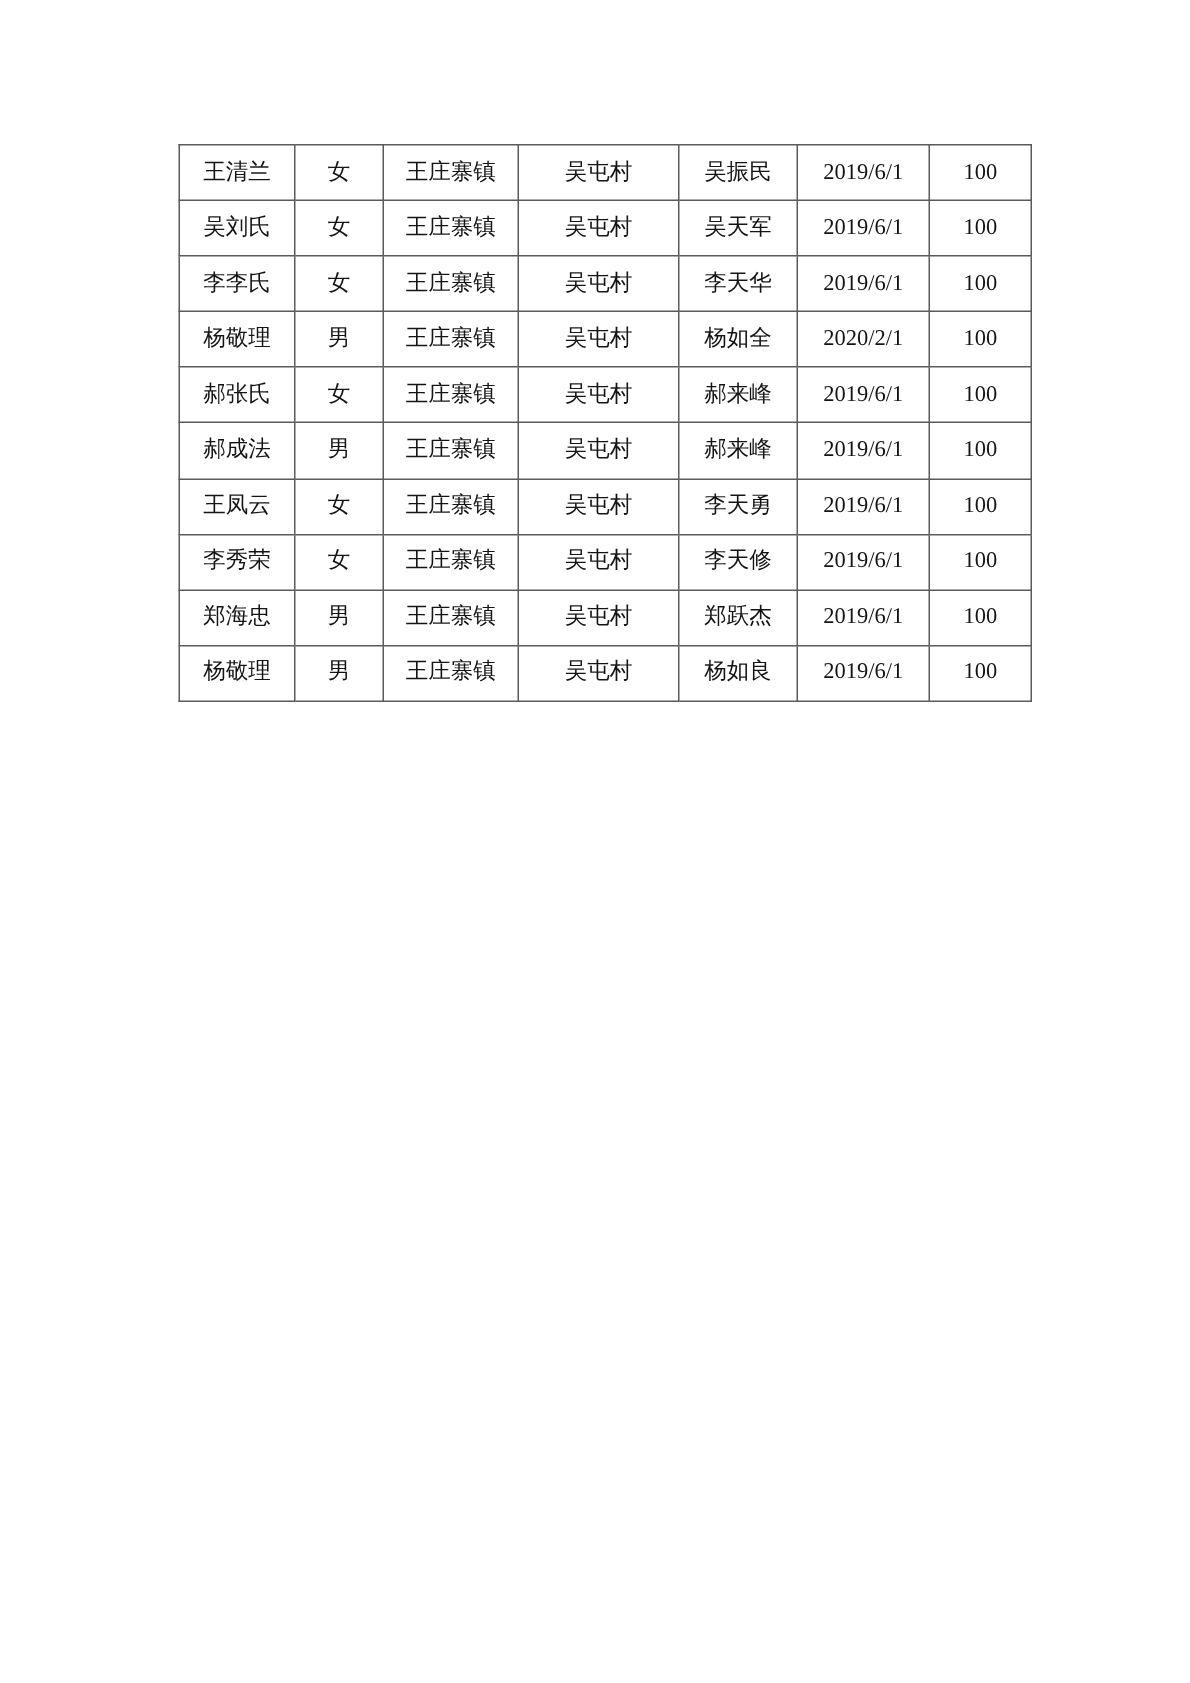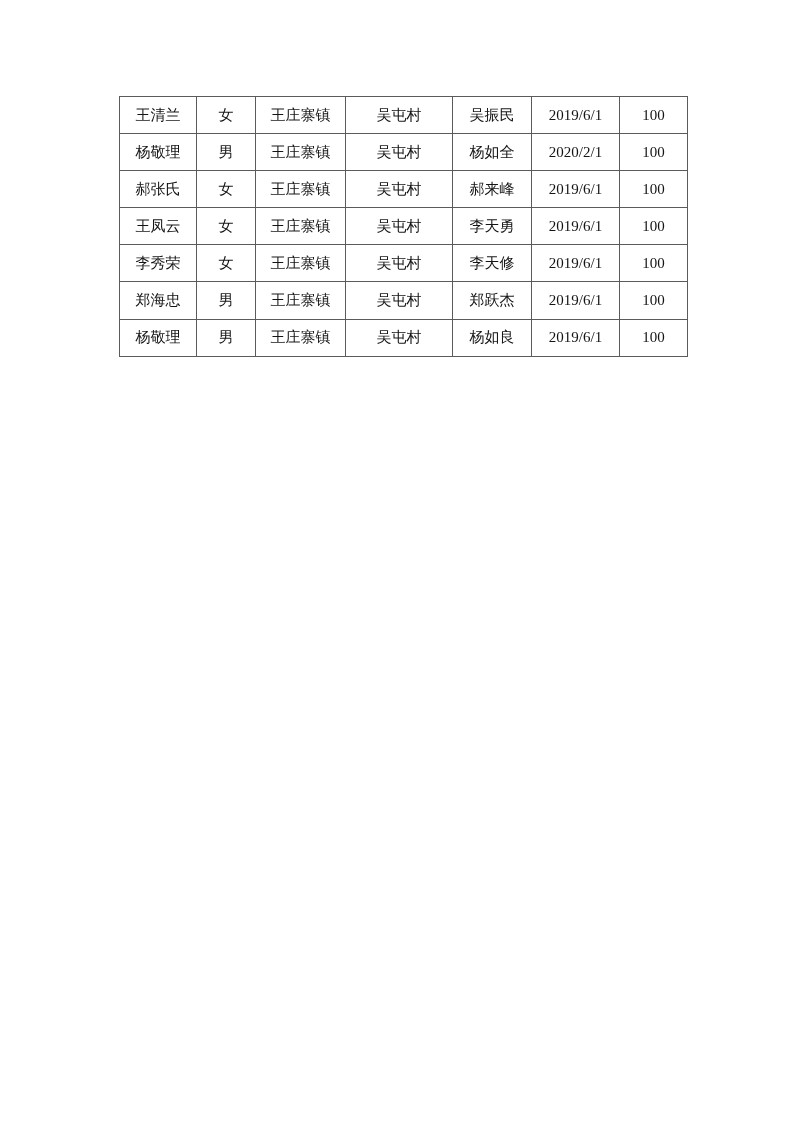--- a/index.html
+++ b/index.html
@@ -71,31 +71,58 @@
         <tr>
           <td>王清兰</td>
           <td>女</td>
           <td>王庄寨镇</td>
           <td>吴屯村</td>
           <td>吴振民</td>
           <td>2019/6/1</td>
           <td>100</td>
         </tr>
         <tr>
+          <td>吴刘氏</td>
+          <td>女</td>
+          <td>王庄寨镇</td>
+          <td>吴屯村</td>
+          <td>吴天军</td>
+          <td>2019/6/1</td>
+          <td>100</td>
+        </tr>
+        <tr>
+          <td>李李氏</td>
+          <td>女</td>
+          <td>王庄寨镇</td>
+          <td>吴屯村</td>
+          <td>李天华</td>
+          <td>2019/6/1</td>
+          <td>100</td>
+        </tr>
+        <tr>
           <td>杨敬理</td>
           <td>男</td>
           <td>王庄寨镇</td>
           <td>吴屯村</td>
           <td>杨如全</td>
           <td>2020/2/1</td>
           <td>100</td>
         </tr>
         <tr>
           <td>郝张氏</td>
           <td>女</td>
+          <td>王庄寨镇</td>
+          <td>吴屯村</td>
+          <td>郝来峰</td>
+          <td>2019/6/1</td>
+          <td>100</td>
+        </tr>
+        <tr>
+          <td>郝成法</td>
+          <td>男</td>
           <td>王庄寨镇</td>
           <td>吴屯村</td>
           <td>郝来峰</td>
           <td>2019/6/1</td>
           <td>100</td>
         </tr>
         <tr>
           <td>王凤云</td>
           <td>女</td>
           <td>王庄寨镇</td>

